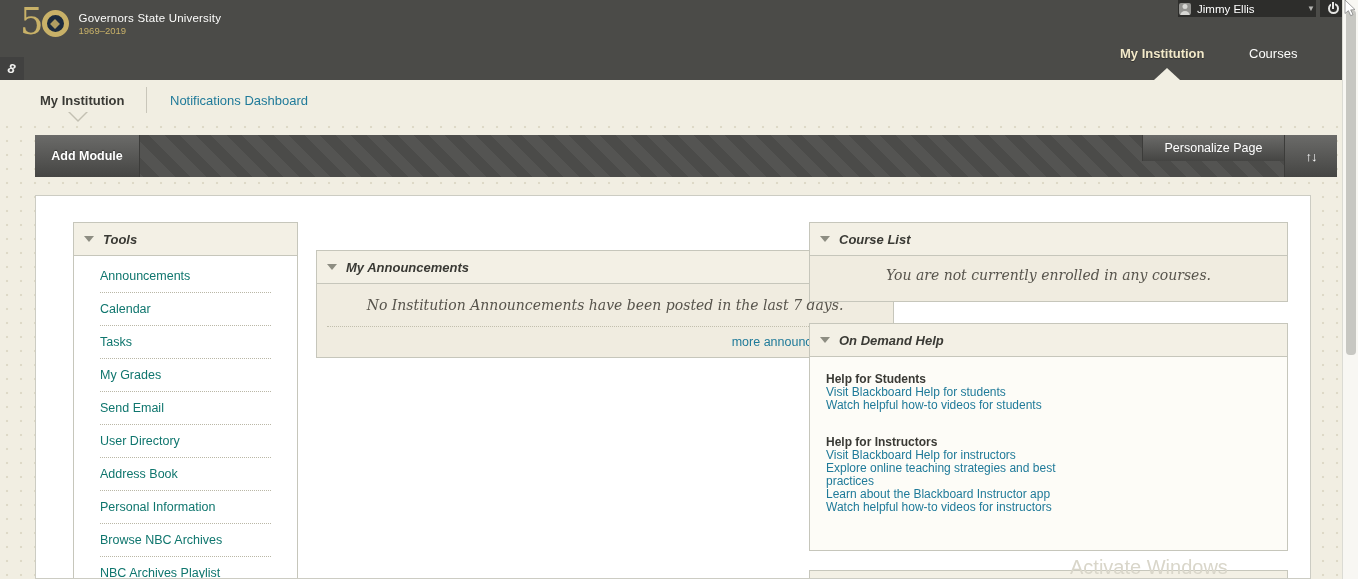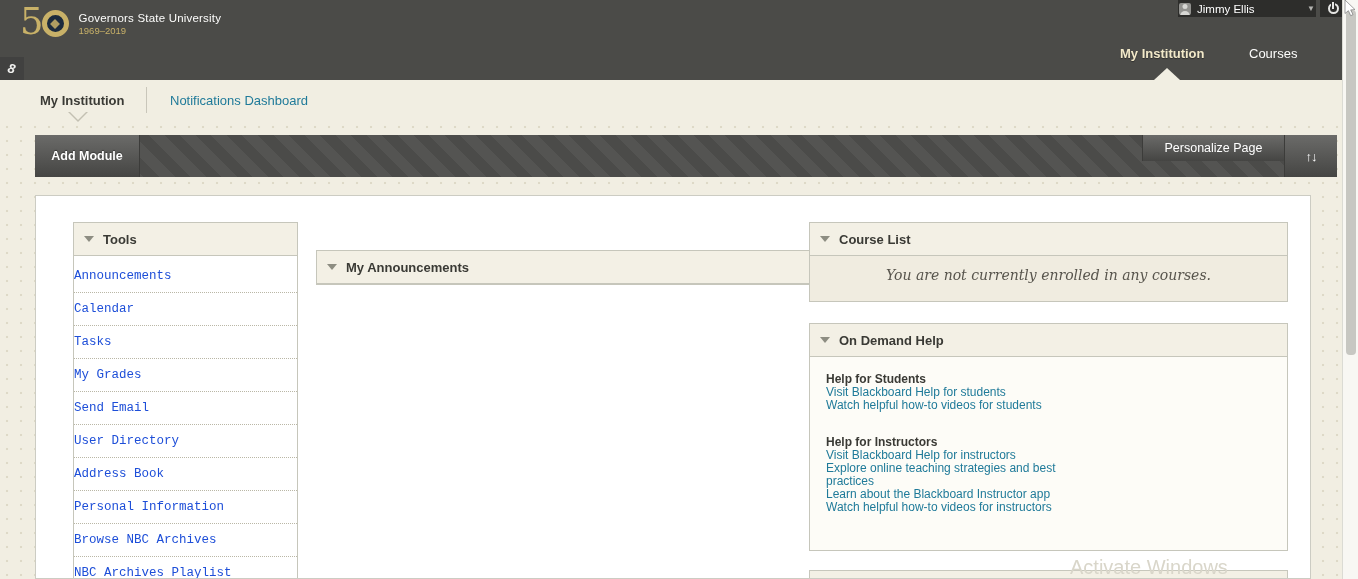--- a/index.html
+++ b/index.html
@@ -62,28 +62,28 @@
     border-left:1px solid #3c3c3a; cursor:pointer; }
   .updown-btn { width:53px; height:42px; background:linear-gradient(#6b6b69, #454543);
     color:#fff; font-size:13px; display:flex; align-items:center; justify-content:center;
     border-left:1px solid #3c3c3a; cursor:pointer; letter-spacing:-1px; }
 
   .content-panel { position:absolute; left:35px; top:75px; width:1276px; height:384px;
     background:#fff; border:1px solid #ccccc3; overflow:hidden; }
 
   .module { position:absolute; border:1px solid #c6c6bb; background:#fff; }
   .module-header { height:33px; background:#f3f0e5; border-bottom:1px solid #c6c6bb;
-    display:flex; align-items:center; padding-left:10px; }
+    display:flex; align-items:center; padding-left:10px;font-style:italic; }
   .collapse-caret { width:0; height:0; border-left:5px solid transparent; border-right:5px solid transparent;
     border-top:6px solid #8d8d82; margin-right:9px; cursor:pointer; }
   .module-title { font-size:13px; font-weight:bold; color:#3a3a35; }
 
   
-  .tool-item { margin:0 0; padding:9px 0 9px 0; border-bottom:1px dotted #bab7a6;
-    color:#1d4ed8; font-size:12.5px; cursor:pointer;font-family:Liberation Mono, monospace; }
+  .tool-item { margin:0 26px; padding:9px 0 9px 0; border-bottom:1px dotted #bab7a6;
+    color:#0f766e; font-size:12.5px; cursor:pointer; }
   .tool-item:first-child { padding-top:13px; }
 
   
   .beige-body { background:#f0ece0; }
   .empty-notice { font-family:"DejaVu Serif", serif; font-style:italic; font-size:14px; color:#57544c;
     text-align:center; padding-top:13px; }
   .ann-divider { margin:13px 10px 0 10px; border-top:1px dotted #c2bfae; }
   .more-row { text-align:right; padding:8px 14px 0 0; font-size:12.5px; }
   .more-link { color:#1f7a99; cursor:pointer; }
   .more-arrow { color:#9a9a90; }
@@ -178,20 +178,28 @@
           <div class="tool-item">Personal Information</div>
           <div class="tool-item">Browse NBC Archives</div>
           <div class="tool-item">NBC Archives Playlist</div>
         </div>
       </div>
 
       <div class="module" style="left:280px; top:26px; width:578px;margin-top:28px;">
         <div class="module-header">
           <span class="collapse-caret"></span>
           <span class="module-title">My Announcements</span>
+        </div>
+        <div class="beige-body" style="height:73px;">
+          <div class="empty-notice">No Institution Announcements have been posted in the last 7 days.</div>
+          <div class="ann-divider"></div>
+          <div class="more-row">
+            <span class="more-link">more announcements...</span>
+            <span class="more-arrow">→</span>
+          </div>
         </div>
       </div>
 
       <div class="module" style="left:773px; top:26px; width:479px;">
         <div class="module-header">
           <span class="collapse-caret"></span>
           <span class="module-title">Course List</span>
         </div>
         <div class="beige-body" style="height:45px;">
           <div class="empty-notice" style="padding-top:11px;">You are not currently enrolled in any courses.</div>

